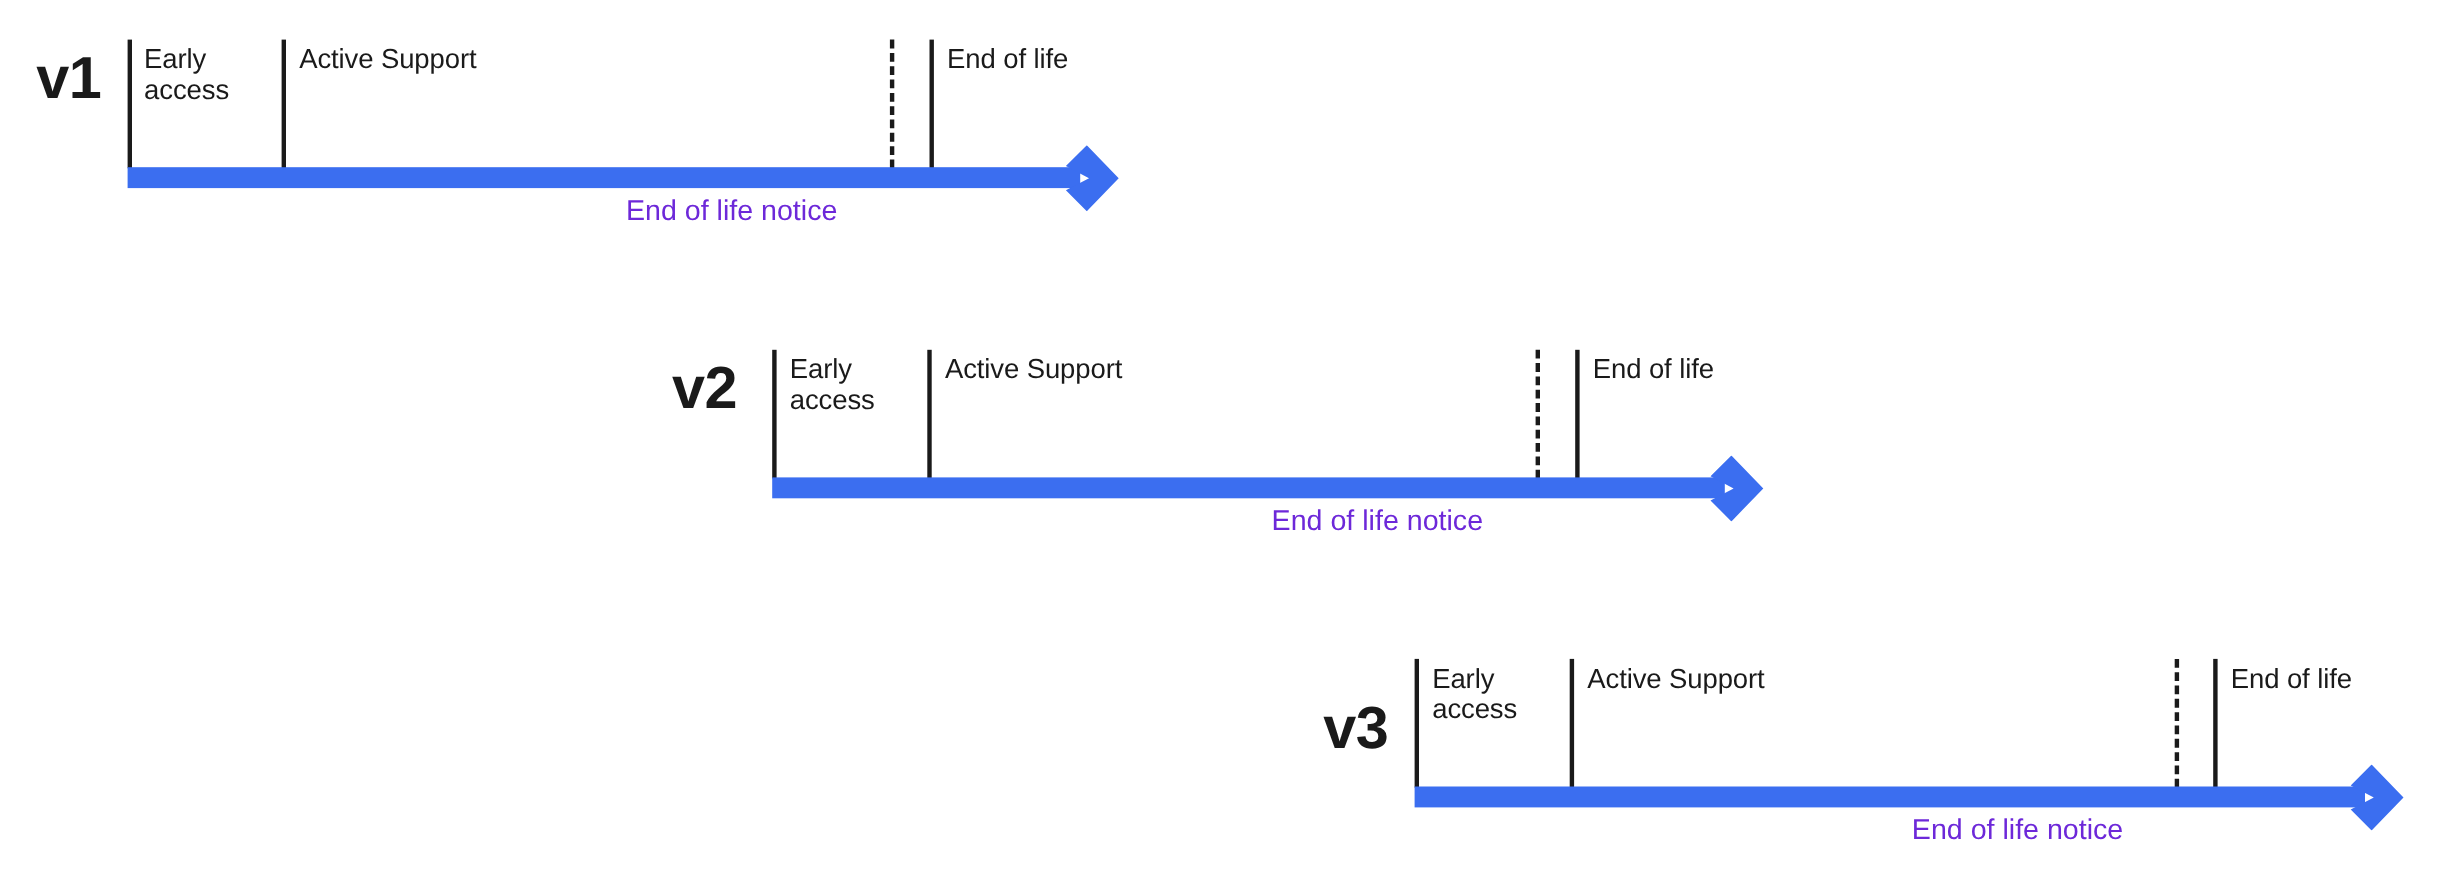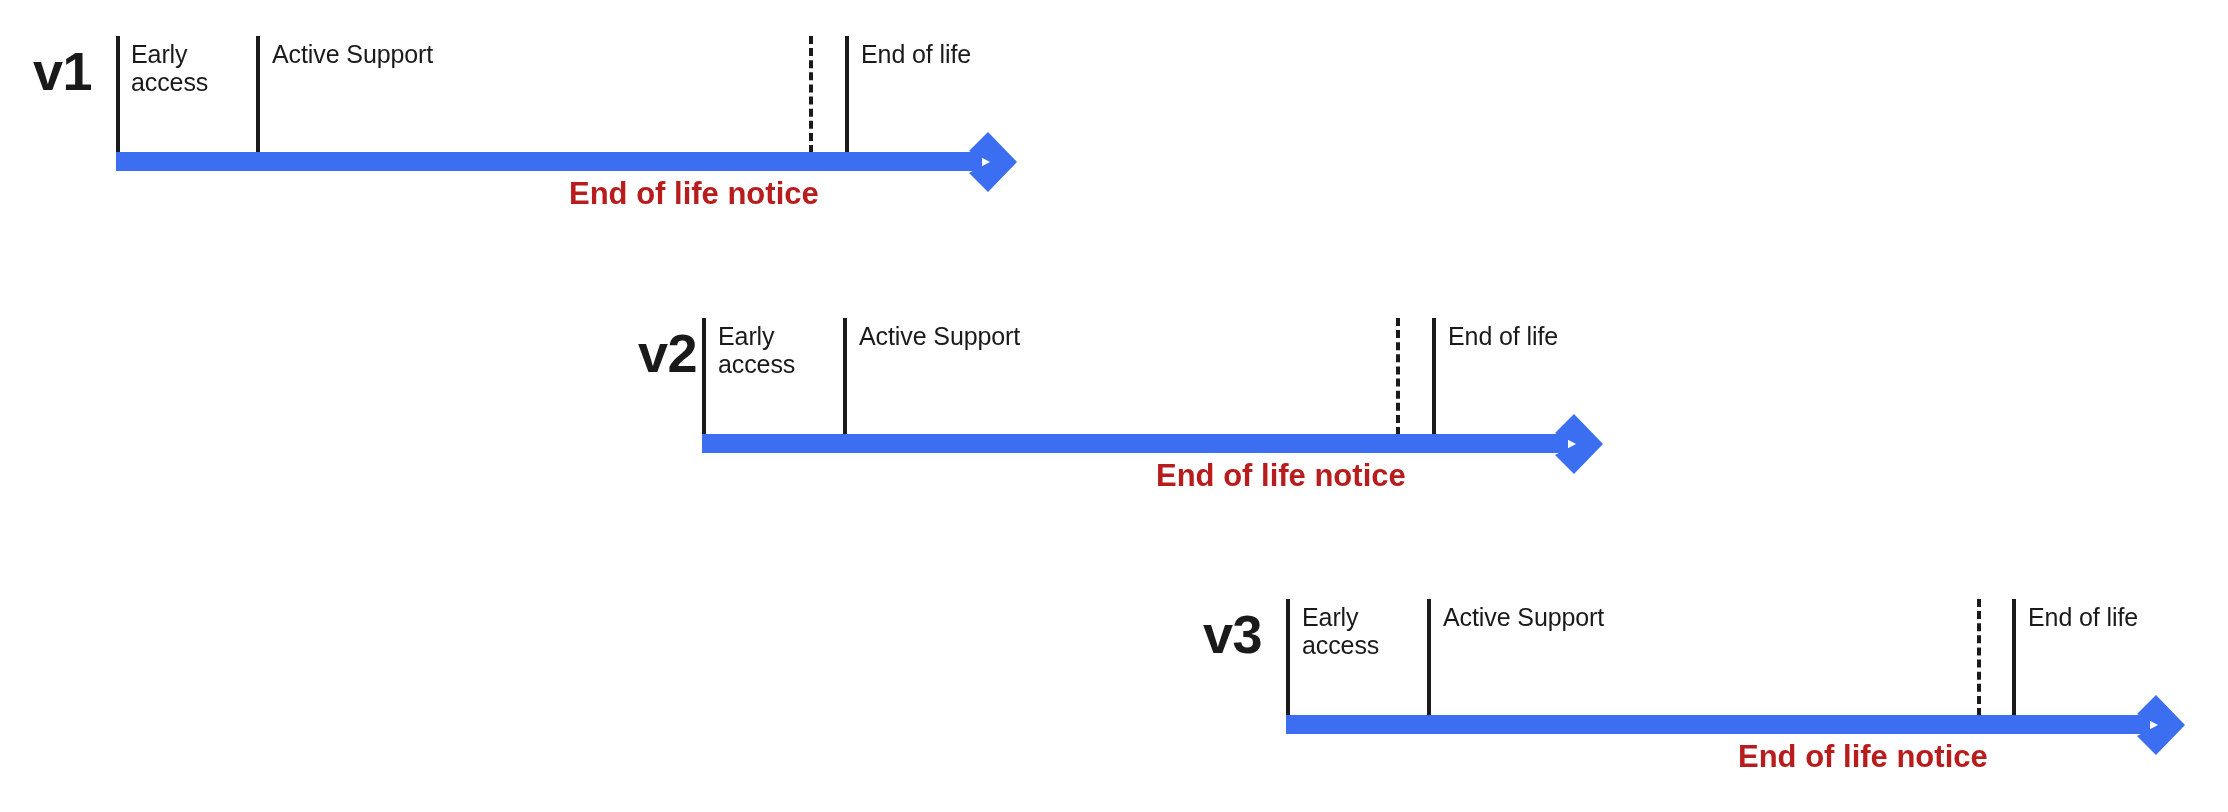--- a/index.html
+++ b/index.html
@@ -77,23 +77,23 @@
     background: #3b6ef0;
   }
   .arrow-head {
     position: absolute;
     display: block;
   }
 
   
   .notice-label {
     position: absolute;
-    font-size: 31px;
-    font-weight: 700;
-    color: #b91c1c;
+    font-size: 26px;
+    font-weight: 400;
+    color: #6d28d9;
     white-space: nowrap;
     line-height: 1;
   }
 </style>
 </head>
 <body>
 
 <div id="canvas">
     <div class="timeline-row">
       <div class="version-label" style="left: 18px; top: 44px; width: 74px;">v1</div>
@@ -104,36 +104,36 @@
       <div class="phase-label wrap" style="left: 131px; top: 40px;">Early access</div>
       <div class="phase-label nowrap" style="left: 272px; top: 40px;">Active Support</div>
       <div class="phase-label nowrap" style="left: 861px; top: 40px;">End of life</div>
       <div class="arrow-bar" style="left: 116px; top: 152px; width: 866px; background: rgb(59, 110, 240);"></div>
       <svg class="arrow-head" width="52" height="60" viewBox="0 0 52 60" style="position: absolute; left: 966px; top: 131.5px;">
         <path d="M 22 0 L 51 30 L 22 60 L 3 41 L 24.020000000000003 30 L 3 19 Z" fill="#3b6ef0"></path>
       </svg>
       <div class="notice-label" style="left: 569px; top: 178px;">End of life notice</div>
     </div>
     <div class="timeline-row">
-      <div class="version-label" style="left: 623px; top: 326px; width: 74px;">v2</div>
+      <div class="version-label" style="left: 596px; top: 326px; width: 74px;">v2</div>
       <div class="tick" style="left: 702px; top: 318px; height: 117px;"></div>
       <div class="tick" style="left: 843px; top: 318px; height: 117px;"></div>
       <div class="tick" style="left: 1432px; top: 318px; height: 117px;"></div>
       <div class="tick-dashed" style="left: 1396px; top: 318px; height: 117px;"></div>
       <div class="phase-label wrap" style="left: 718px; top: 322px;">Early access</div>
       <div class="phase-label nowrap" style="left: 859px; top: 322px;">Active Support</div>
       <div class="phase-label nowrap" style="left: 1448px; top: 322px;">End of life</div>
       <div class="arrow-bar" style="left: 702px; top: 434px; width: 866px; background: rgb(59, 110, 240);"></div>
       <svg class="arrow-head" width="52" height="60" viewBox="0 0 52 60" style="position: absolute; left: 1552px; top: 413.5px;">
         <path d="M 22 0 L 51 30 L 22 60 L 3 41 L 24.020000000000003 30 L 3 19 Z" fill="#3b6ef0"></path>
       </svg>
       <div class="notice-label" style="left: 1156px; top: 460px;">End of life notice</div>
     </div>
     <div class="timeline-row">
-      <div class="version-label" style="left: 1188px; top: 607px; width: 74px;">v3</div>
+      <div class="version-label" style="left: 1188px; top: 635px; width: 74px;">v3</div>
       <div class="tick" style="left: 1286px; top: 599px; height: 117px;"></div>
       <div class="tick" style="left: 1427px; top: 599px; height: 117px;"></div>
       <div class="tick" style="left: 2012px; top: 599px; height: 117px;"></div>
       <div class="tick-dashed" style="left: 1977px; top: 599px; height: 117px;"></div>
       <div class="phase-label wrap" style="left: 1302px; top: 603px;">Early access</div>
       <div class="phase-label nowrap" style="left: 1443px; top: 603px;">Active Support</div>
       <div class="phase-label nowrap" style="left: 2028px; top: 603px;">End of life</div>
       <div class="arrow-bar" style="left: 1286px; top: 715px; width: 864px; background: rgb(59, 110, 240);"></div>
       <svg class="arrow-head" width="52" height="60" viewBox="0 0 52 60" style="position: absolute; left: 2134px; top: 694.5px;">
         <path d="M 22 0 L 51 30 L 22 60 L 3 41 L 24.020000000000003 30 L 3 19 Z" fill="#3b6ef0"></path>

